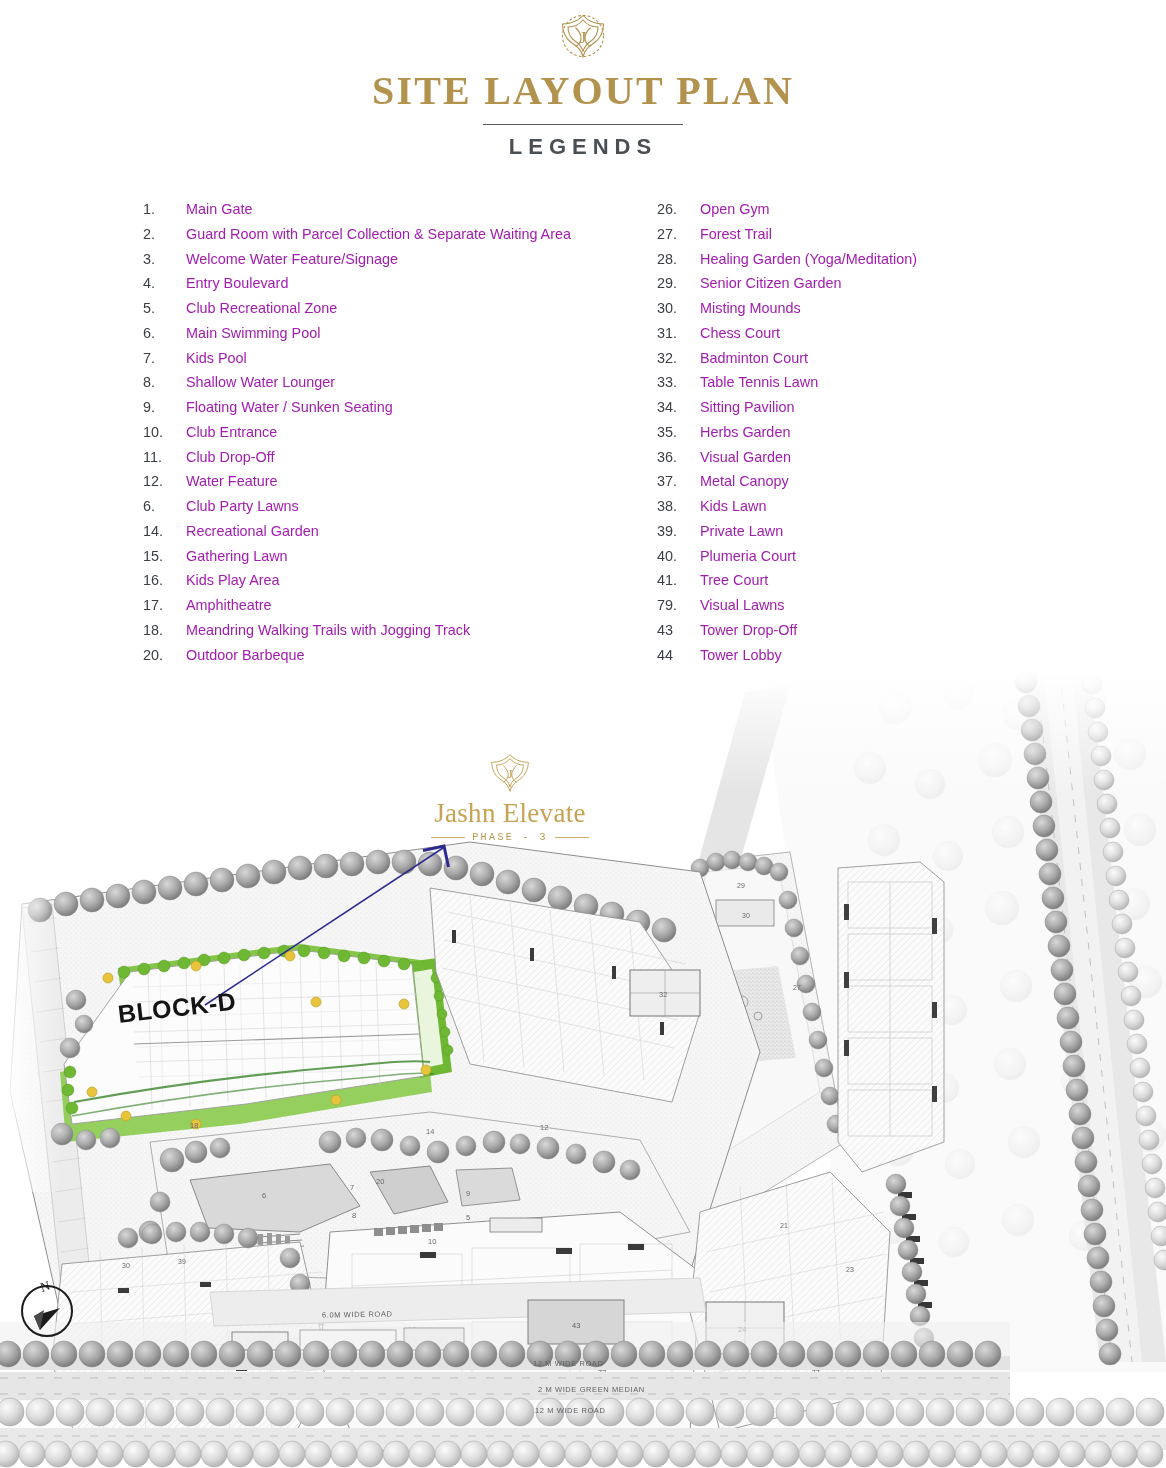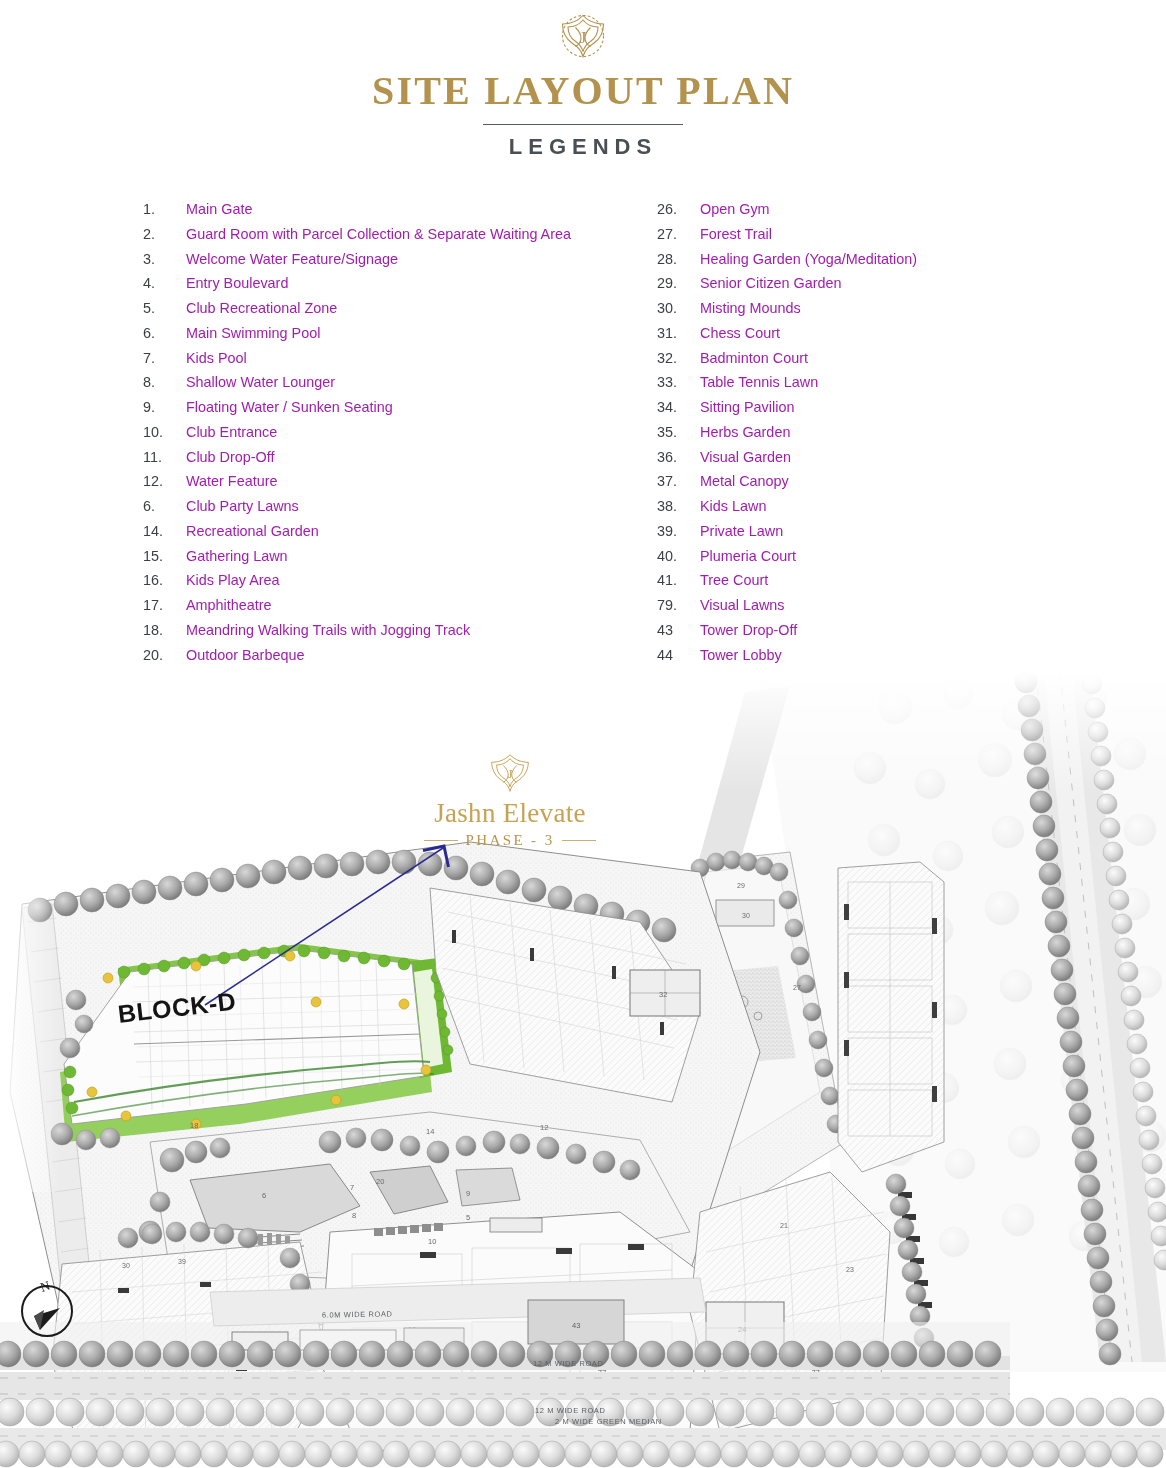--- a/index.html
+++ b/index.html
@@ -91,22 +91,22 @@
     color: #c6a254;
     letter-spacing: 0.3px;
     line-height: 1;
   }
   #brand-phase-row {
     display: flex; align-items: center; justify-content: center;
     margin-top: 5px; gap: 7px;
   }
   .phase-rule { height: 1px; width: 34px; background: #cdae6a; }
   #brand-phase {
-    font-family: Liberation Serif, serif;
-    font-size: 15px;
+    font-family: Liberation Mono, monospace;
+    font-size: 10px;
     letter-spacing: 2.4px;
     color: #b79549;
   }
 
   
   #siteplan {
     position: absolute;
     left: 0; top: 672px;
     width: 1166px; height: 796px;
     overflow: hidden;
@@ -131,21 +131,21 @@
   .road-label {
     position: absolute;
     font-family: "Liberation Sans", sans-serif;
     font-size: 7.5px;
     color: #5c5f62;
     letter-spacing: 0.6px;
     white-space: nowrap;
   }
   #road-label-1 { left: 322px; top: 1310px; transform: rotate(-1deg); }
   #road-label-2 { left: 533px; top: 1359px; }
-  #road-label-3 { left: 555px; top: 1385px; margin-top: 32px; }
+  #road-label-3 { left: 538px; top: 1385px; }
   #road-label-4 { left: 535px; top: 1406px; }
 
   
   #compass {
     position: absolute;
     left: 16px; top: 1278px;
     width: 62px; height: 62px;
   }
 </style>
 </head>

